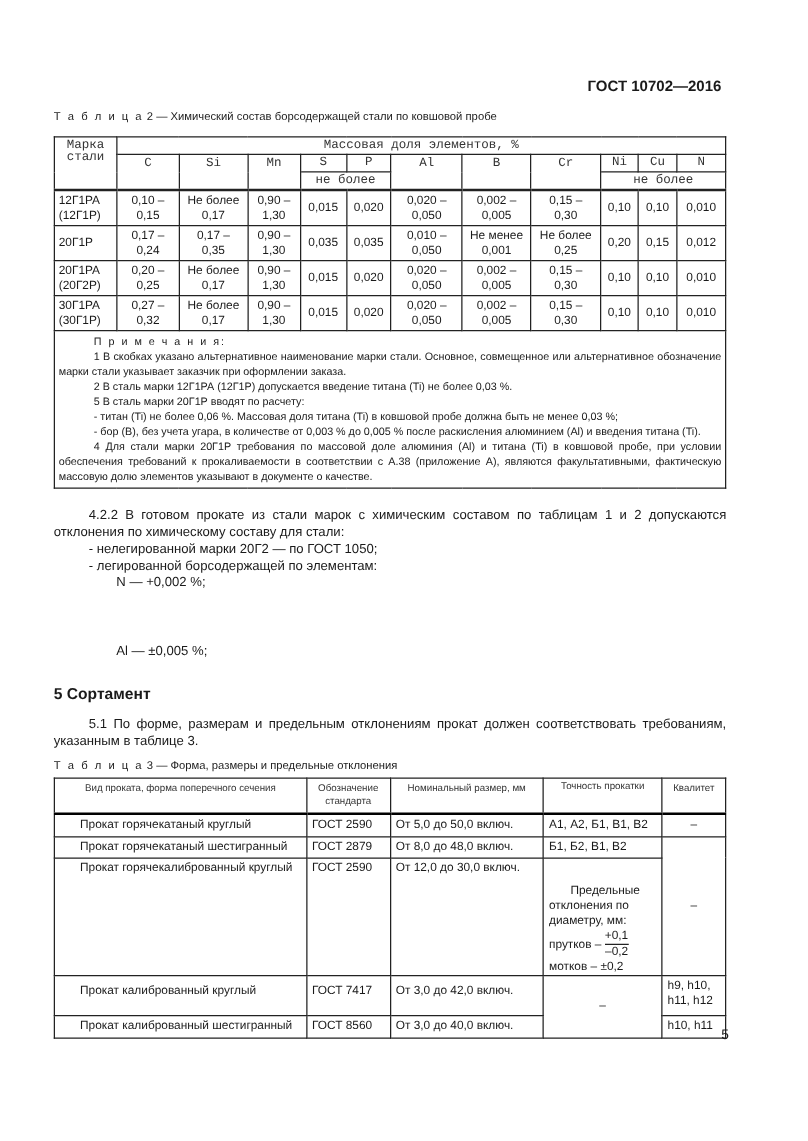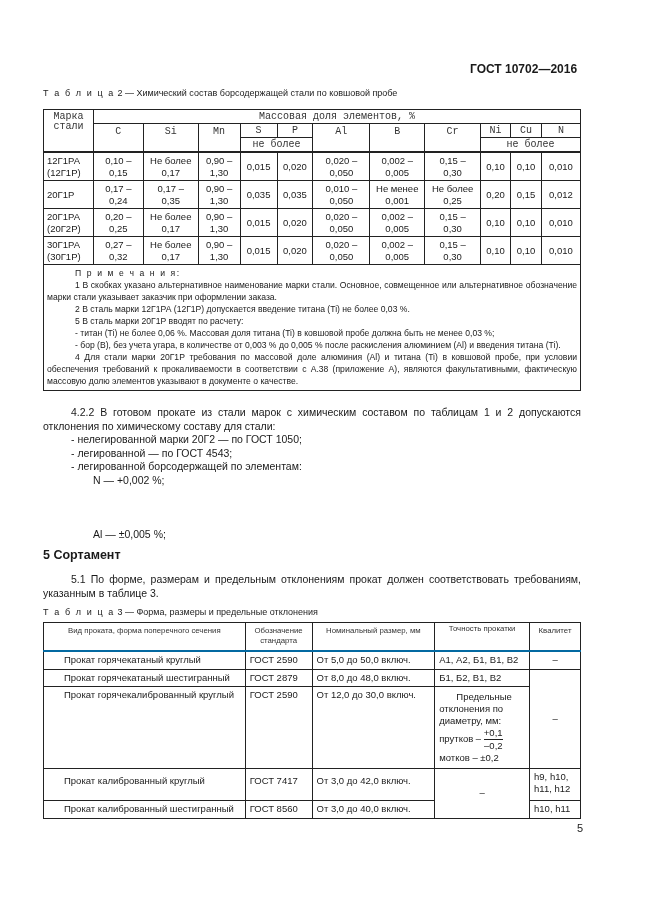--- a/index.html
+++ b/index.html
@@ -21,21 +21,21 @@
   .notes-cell { text-align: left !important; font-size: 8.6px; line-height: 10.8px; padding: 2px 3px 3px 3px !important; vertical-align: top !important; }
   .notes-cell p { margin: 0; }
   .ind { text-indent: 28px; }
   .just { text-align: justify; }
   .body-text { font-size: 10.5px; line-height: 13.5px; left: 43px; width: 538px; text-align: justify; }
   .body-text p { margin: 0; }
   .section-title { left: 43px; top: 548px; font-size: 12.5px; font-weight: bold; }
   #t3 { left: 43px; top: 622px; width: 538px; font-size: 9.5px; }
   #t3 th { font-size: 7.8px; color: #333; line-height: 10px; height: 24px; margin-top: 40px; }
   #t3 td { line-height: 12px; }
-  #t3 tbody tr:first-child td { border-top: 2px solid #0369a1; }
+  #t3 tbody tr:first-child td { border-top: 2px solid #000000; }
   #t3 td.name { text-align: left; padding-left: 20px; vertical-align: top; padding-top: 2px; }
   #t3 td.left { text-align: left; padding-left: 4px; vertical-align: top; padding-top: 2px; }
   .frac { display: inline-block; vertical-align: middle; text-align: right; }
   .frac span { display: block; line-height: 12px; }
   .frac .num { border-bottom: 1px solid #222; }
   .page-num { left: 577px; top: 822px; font-size: 11px; }
 </style>
 </head>
 <body>
 
@@ -151,21 +151,20 @@
         <p class="ind just">- бор (B), без учета угара, в количестве от 0,003 % до 0,005 % после раскисления алюминием (Al) и введения титана (Ti).</p>
         <p class="ind just">4 Для стали марки 20Г1Р требования по массовой доле алюминия (Al) и титана (Ti) в ковшовой пробе, при условии обеспечения требований к прокаливаемости в соответствии с А.38 (приложение А), являются факультативными, фактическую массовую долю элементов указывают в документе о качестве.</p>
       </td>
     </tr>
   </tbody>
 </table>
 
 <div class="abs body-text" style="top:406px;">
   <p class="ind">4.2.2 В готовом прокате из стали марок с химическим составом по таблицам 1 и 2 допускаются отклонения по химическому составу для стали:</p>
   <p style="padding-left:28px;">- нелегированной марки 20Г2 — по ГОСТ 1050;</p>
-  <p style="padding-left:28px;">- легированной — по ГОСТ 4543;</p>
   <p style="padding-left:28px;">- легированной борсодержащей по элементам:</p>
   <p style="padding-left:50px;">N — +0,002 %;</p>
   <p style="padding-left:50px;margin-top:41px;">Al — ±0,005 %;</p>
 </div>
 
 <div class="abs section-title">5 Сортамент</div>
 
 <div class="abs body-text" style="top:573px;">
   <p class="ind">5.1 По форме, размерам и предельным отклонениям прокат должен соответствовать требованиям, указанным в таблице 3.</p>
 </div>
@@ -205,21 +204,21 @@
       <td class="left">ГОСТ 2879</td>
       <td class="left">От 8,0 до 48,0 включ.</td>
       <td class="left">Б1, Б2, В1, В2</td>
       <td rowspan="2">–</td>
     </tr>
     <tr style="height:82px;">
       <td class="name">Прокат горячекалиброванный круглый</td>
       <td class="left">ГОСТ 2590</td>
       <td class="left">От 12,0 до 30,0 включ.</td>
       <td class="left" style="padding-top:4px; vertical-align:top;">
-        <div style="text-align:center;">Предельные</div>
+        <div style="text-align:center;margin-top:16px;">Предельные</div>
         <div>отклонения по</div>
         <div>диаметру, мм:</div>
         <div>
           <span>прутков –</span>
           <span class="frac">
             <span class="num">+0,1</span>
             <span>–0,2</span>
           </span>
         </div>
         <div>мотков – ±0,2</div>

